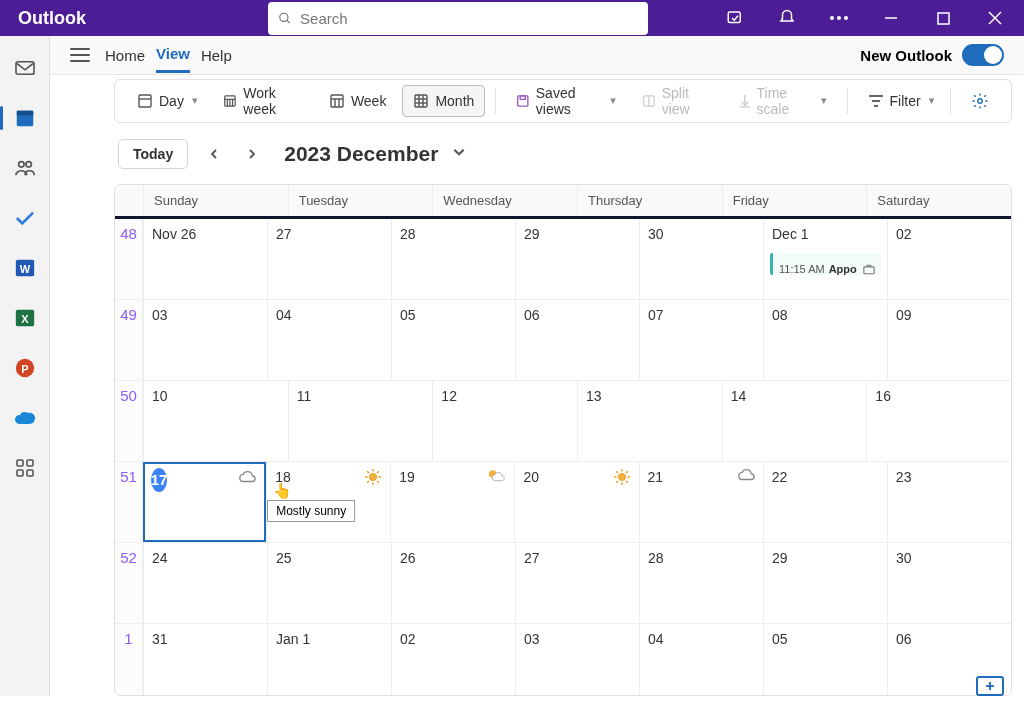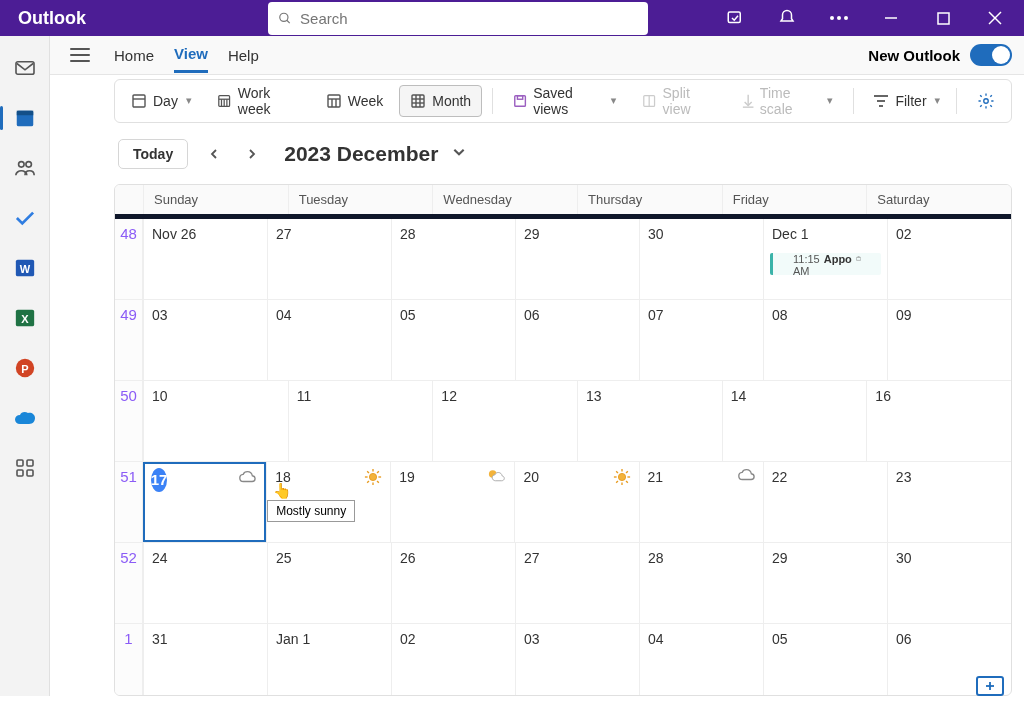--- a/index.html
+++ b/index.html
@@ -10,58 +10,58 @@
   .searchwrap input { border:none; outline:none; width:100%; font-size:15px; color:#333; }
   .titlebar-right { margin-left:auto; display:flex; gap:22px; align-items:center; padding-right:6px; }
   .titlebar-right .wbtn { width:30px; height:30px; display:flex; align-items:center; justify-content:center; color:#fff; }
 
   .app-shell { display:flex; height:660px; }
   .railbar { width:50px; background:#f3f3f3; display:flex; flex-direction:column; align-items:center; padding-top:18px; gap:22px; border-right:1px solid #e0e0e0;}
   .railbar .rail-item { width:30px; height:28px; display:flex; align-items:center; justify-content:center; position:relative;}
   .railbar .rail-item.active::before { content:""; position:absolute; left:-10px; top:2px; bottom:2px; width:3px; background:#1f6cbc; border-radius:2px;}
 
   .main { flex:1; display:flex; flex-direction:column; }
-  .tabsrow { height:40px; display:flex; align-items:center; gap:20px; padding-left:20px; background:#f9f9f9; border-bottom:1px solid #e5e5e5;}
+  .tabsrow { height:40px; display:flex; align-items:center; gap:11px; padding-left:20px; background:#f9f9f9; border-bottom:1px solid #e5e5e5;}
   .hamburger { width:20px; display:flex; flex-direction:column; gap:4px; margin-right:4px;}
   .hamburger span{height:2px;background:#555;border-radius:1px;}
   .tab { font-size:15px; color:#333; padding:8px 0; }
   .tab.active { color:#1f6cbc; font-weight:600; border-bottom:3px solid #1f6cbc; }
   .tabs-spacer { flex:1; }
-  .newoutlook { display:flex; align-items:center; gap:10px; padding-right:12px;}
+  .newoutlook { display:flex; align-items:center; gap:10px; padding-right:20px;}
   .newoutlook span{font-size:15px;font-weight:600;}
   .toggle { width:42px; height:22px; background:#1f6cbc; border-radius:11px; position:relative;}
   .toggle::after{content:"";position:absolute;right:2px;top:2px;width:18px;height:18px;background:#fff;border-radius:50%;}
 
-  .toolbar { height:44px; margin:4px 12px 0 64px; border:1px solid #e0e0e0; border-radius:6px; display:flex; align-items:center; padding:0 6px; gap:6px; background:#fff;}
+  .toolbar { height:44px; margin:4px 12px 0 64px; border:1px solid #e0e0e0; border-radius:6px; display:flex; align-items:center; padding:0 12px; gap:6px; background:#fff;}
   .tool-btn { height:32px; display:flex; align-items:center; gap:6px; padding:0 10px; border-radius:4px; font-size:14px; color:#333;}
   .tool-btn svg,.tool-btn .ico{color:#555;}
   .tool-btn.active { border:1px solid #bdbdbd; background:#f5f5f5;}
   .tool-btn.disabled { color:#bbb; }
   .tool-sep { width:1px; height:26px; background:#e0e0e0; margin:0 4px;}
 
   .datebar { height:48px; margin:8px 12px 0 64px; display:flex; align-items:center; gap:14px; padding:0 4px;}
   .today-btn { border:1px solid #d6d6d6; border-radius:5px; padding:6px 14px; font-size:14px; font-weight:600; color:#333;}
   .nav-arrow { width:24px;height:24px;display:flex;align-items:center;justify-content:center;color:#555;}
   .month-label { font-size:21px; font-weight:600; color:#333; margin-left:6px;}
   .month-chev { color:#555; }
 
   .calendar { margin:6px 12px 0 64px; border:1px solid #e0e0e0; border-radius:6px; overflow:hidden;}
-  .cal-head { display:flex; height:34px; background:#fafafa; border-bottom:5px solid #0f172a;}
+  .cal-head { display:flex; height:34px; background:#fafafa; border-bottom:3px solid #0f172a;}
   .cal-head .wk-col{width:28px;}
   .cal-head .day-col{flex:1;border-left:1px solid #eee;display:flex;align-items:center;padding-left:10px;font-size:13px;color:#555;}
   .cal-body{}
   .cal-row{display:flex;height:81px;border-bottom:1px solid #eee;}
   .cal-row:last-child{border-bottom:none;}
   .wk-num{width:28px;display:flex;align-items:flex-start;justify-content:center;padding-top:6px;font-size:15px;color:#8b5cf6;background:#fcfcfc;border-right:1px solid #eee;}
   .cell{flex:1;border-left:1px solid #eee;position:relative;padding:6px 8px;}
   .cell .date{font-size:14px;color:#333;}
   .cell.today{border:2px solid #1f6cbc; padding:4px 6px;}
   .today-badge{display:inline-flex;align-items:center;justify-content:center;width:16px;height:24px;background:#3b82f6;border-radius:50%;color:#fff;font-size:15px;font-weight:600;}
   .weather{position:absolute;top:6px;right:8px;}
-  .event-chip{position:absolute;left:6px;right:6px;top:34px;height:22px;border-left:3px solid #3bb3a9;background:#f2fbfa;display:flex;align-items:flex-start;padding:0 20px;font-size:11px;gap:4px;border-radius:2px;overflow:hidden;}
+  .event-chip{position:absolute;left:6px;right:6px;top:34px;height:22px;border-left:3px solid #3bb3a9;background:#f2fbfa;display:flex;align-items:flex-end;padding:0 6px;font-size:11px;gap:4px;border-radius:2px;overflow:hidden;}
   .event-chip .tm{color:#555;}
   .event-chip .lb{font-weight:600;color:#333;}
   .tooltip{position:absolute;top:38px;left:0;background:#fff;border:1px solid #999;padding:3px 8px;font-size:12px;white-space:nowrap;z-index:5;}
   .cursor{position:absolute;top:20px;left:6px;font-size:15px;color:#333;z-index:6;}
   .footer-icon{position:absolute;right:20px;bottom:14px;width:28px;height:20px;border:2px solid #1f6cbc;border-radius:3px;display:flex;align-items:center;justify-content:center;}
   .chevd{font-size:11px;color:#888;}
   .tool-btn .chevd{margin-left:2px;}
   .settingsbox{margin-left:auto;}
 </style>
 </head>

